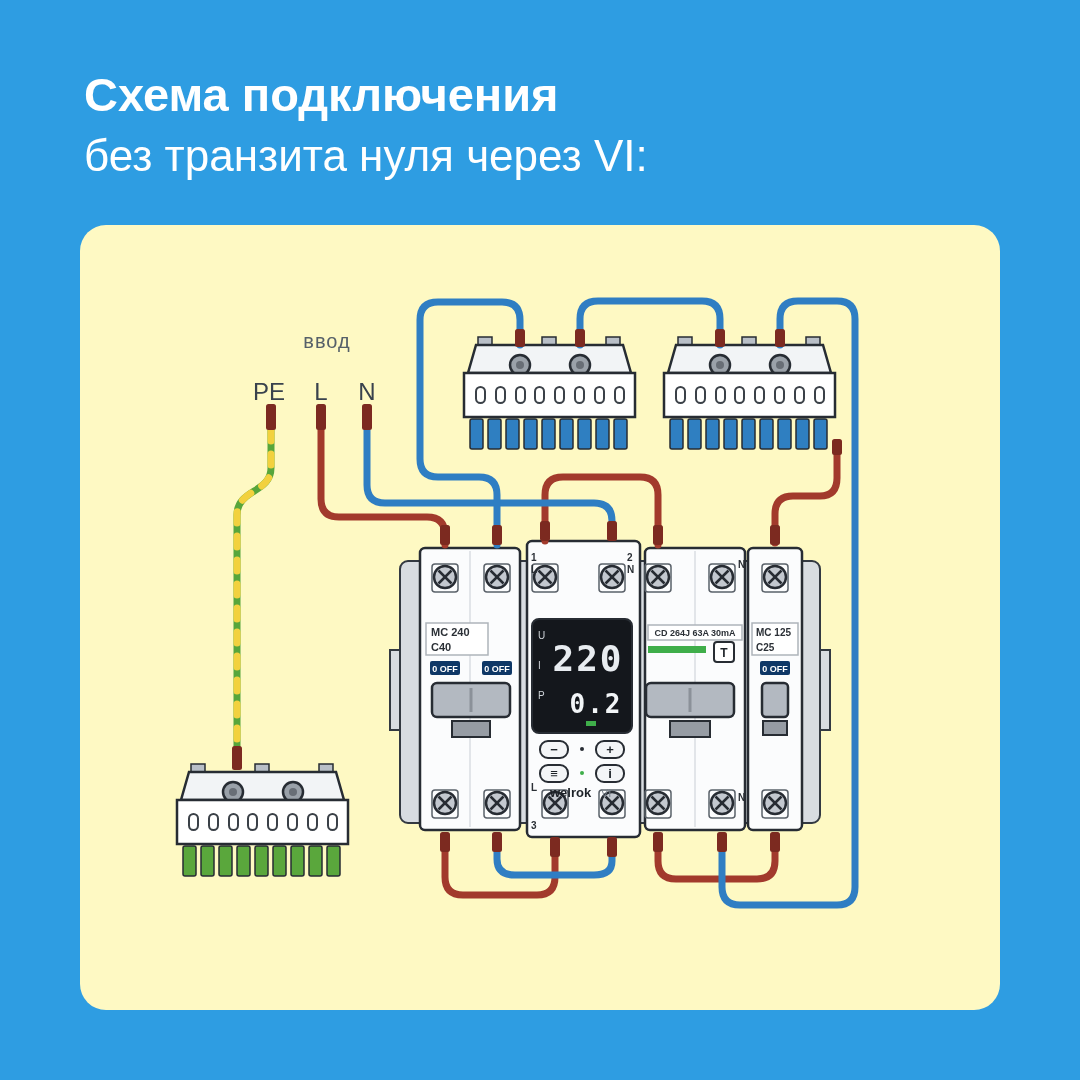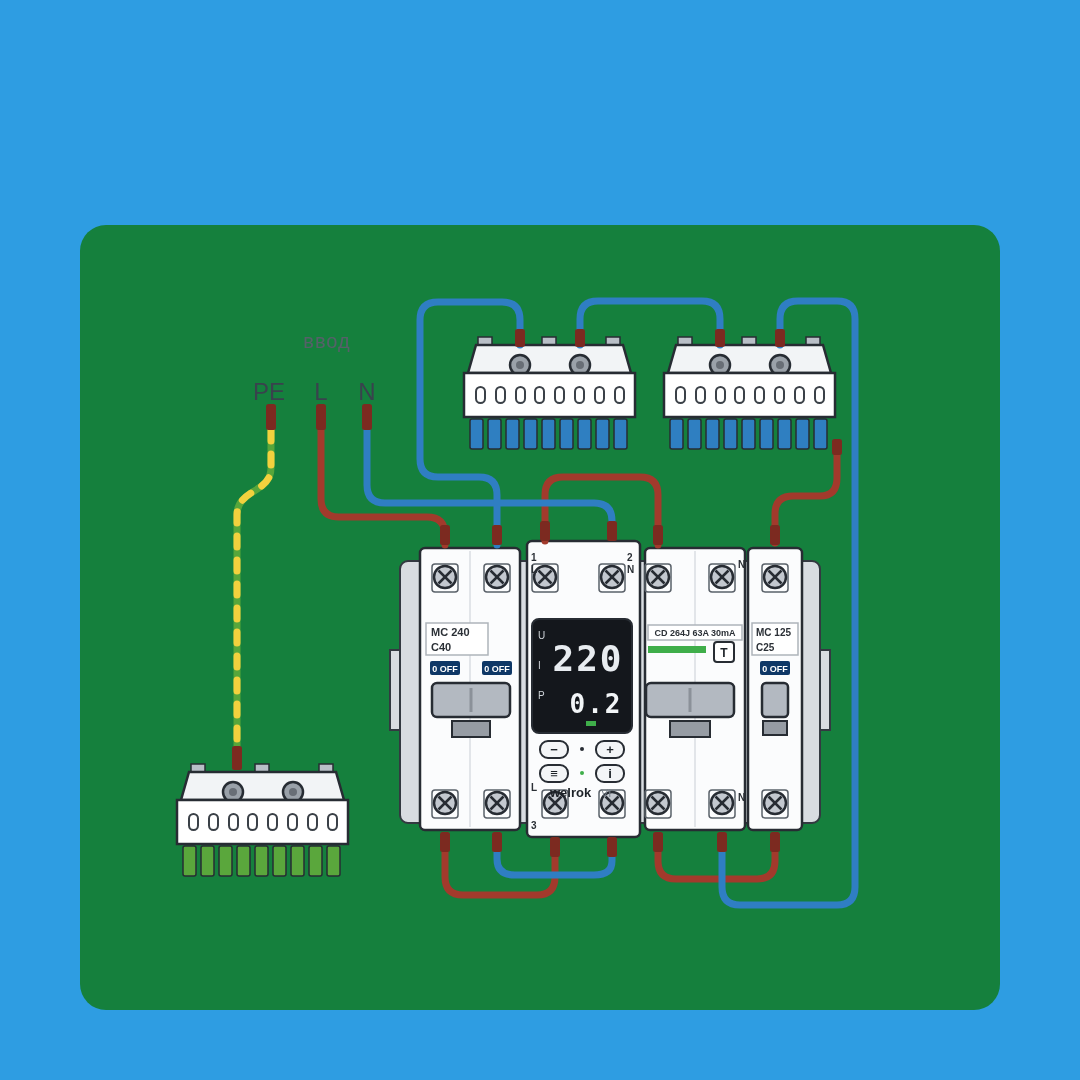--- a/index.html
+++ b/index.html
@@ -8,31 +8,35 @@
     background:#2e9de2;
     font-family:"Liberation Sans",sans-serif;
     overflow:hidden;
   }
   .canvas{position:relative;width:1080px;height:1080px;background:#2e9de2;}
   .title{position:absolute;left:84px;top:64px;color:#ffffff;}
   .title .t1{font-size:47px;font-weight:700;line-height:1.32;}
   .title .t2{font-size:44px;font-weight:400;line-height:1.38;}
   .panel{
     position:absolute;left:80px;top:225px;width:920px;height:785px;
-    background:#15803d;border-radius:26px;
+    background:#fef9c3;border-radius:26px;
   }
   .panel svg{position:absolute;left:0;top:0;}
   text{font-family:"Liberation Sans",sans-serif;}
   .mono{font-family:"DejaVu Sans Mono",monospace;}
 </style>
 </head>
 <body>
 
 <div class="canvas">
 
+  <div class="title">
+    <div class="t1">Схема подключения</div>
+    <div class="t2">без транзита нуля через VI:</div>
+  </div>
 
   <div class="panel">
     <svg width="920" height="785" viewBox="0 0 920 785">
       <defs>
         <g id="screw">
           <circle r="11" fill="#c3c8cf" stroke="#272c33" stroke-width="2.5"></circle>
           <line x1="-6.5" y1="-6.5" x2="6.5" y2="6.5" stroke="#272c33" stroke-width="2.5"></line>
           <line x1="-6.5" y1="6.5" x2="6.5" y2="-6.5" stroke="#272c33" stroke-width="2.5"></line>
         </g>
         <g id="bscrew">

